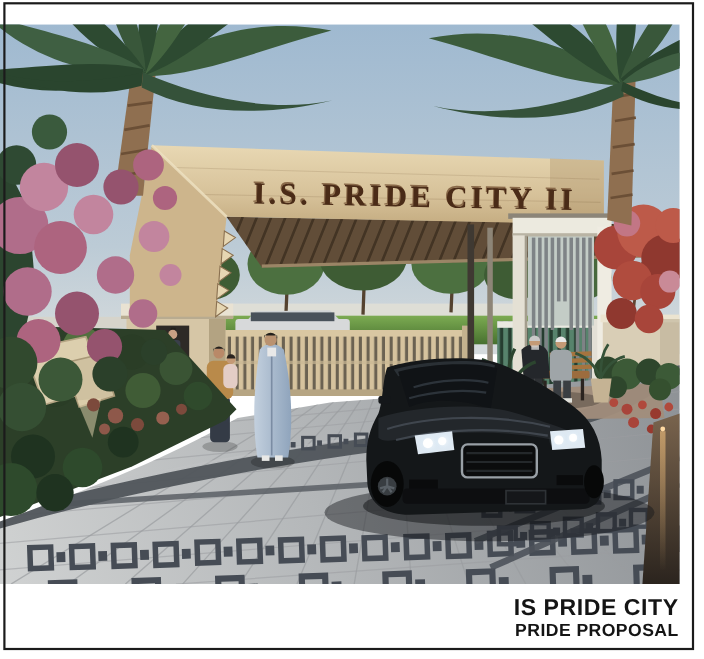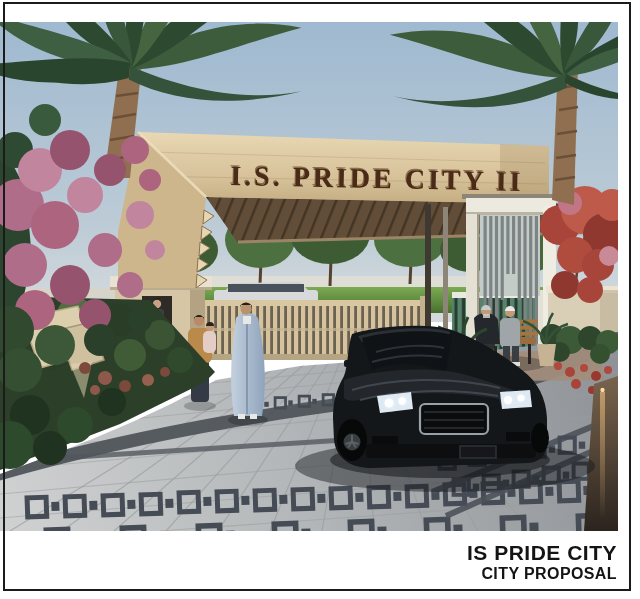--- a/index.html
+++ b/index.html
@@ -459,14 +459,14 @@
     <use href="#fr2" transform="translate(566,74) scale(-1,1) rotate(4) scale(1.7)" fill="#35523a"></use>
     <use href="#fr2" transform="translate(566,74) rotate(8) scale(1.1)" fill="#2a452e"></use>
   </g>
 </svg>
 </div>
 
 <div class="frame"></div>
 
 <div class="caption">
   <div class="l1">IS PRIDE CITY</div>
-  <div class="l2">CITY PROPOSAL</div>
+  <div class="l2">PRIDE PROPOSAL</div>
 </div>
 
 </body></html>

